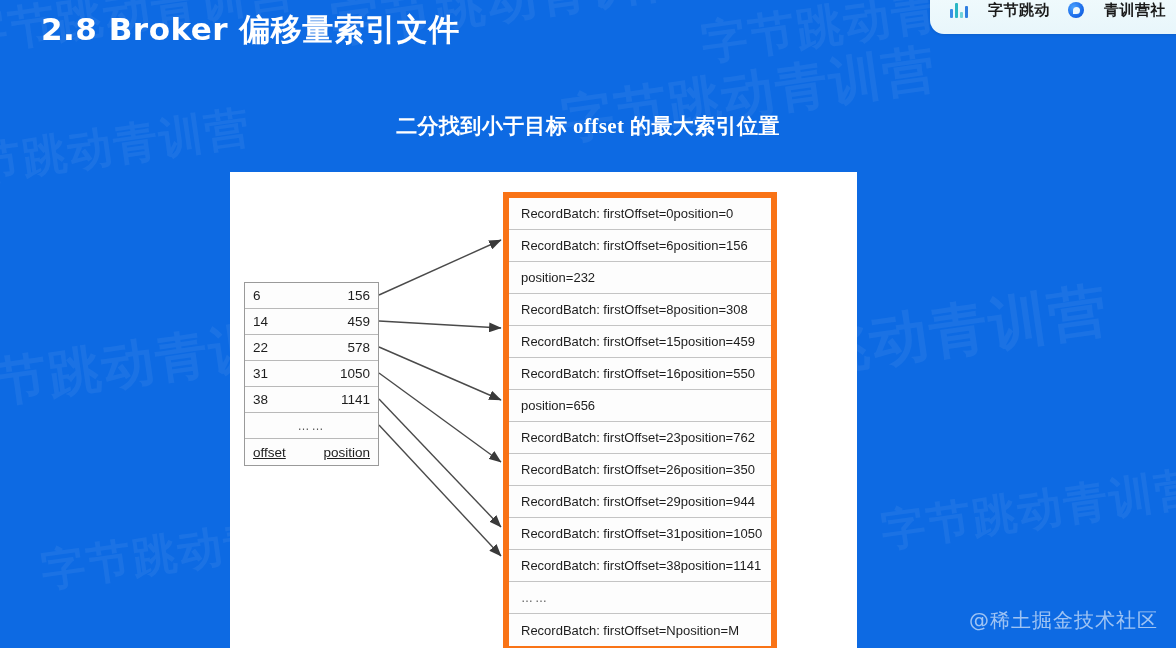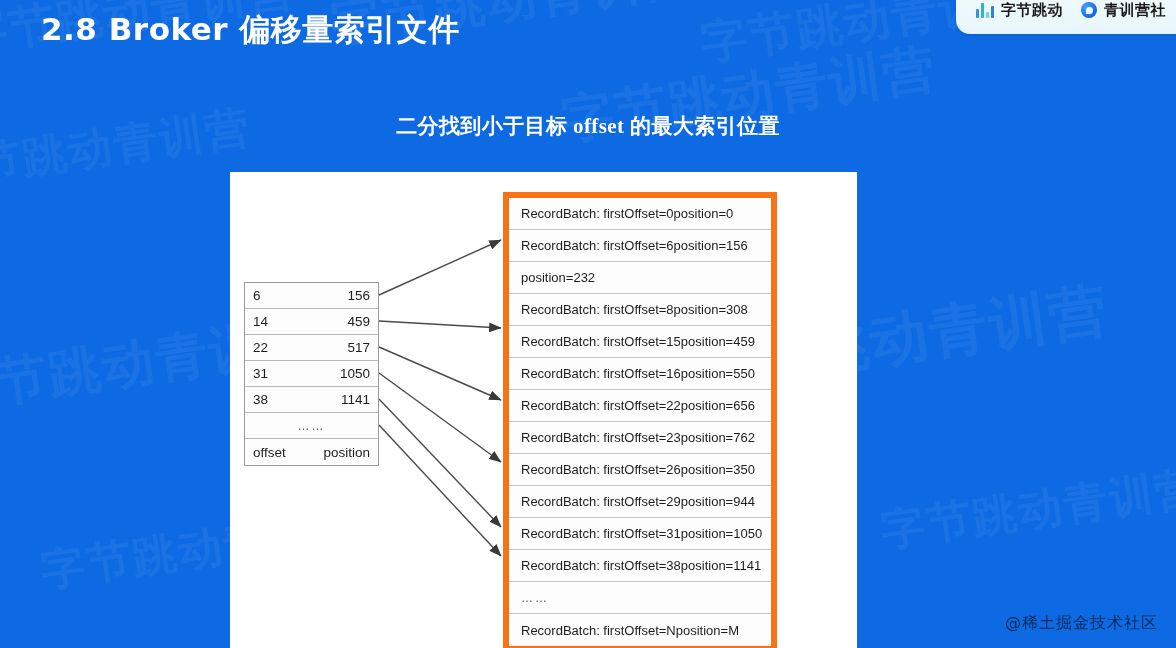--- a/index.html
+++ b/index.html
@@ -41,21 +41,21 @@
   .brand-badge {
     position: absolute;
     top: -14px; right: -6px;
     height: 48px;
     display: flex; align-items: center; gap: 18px;
     padding: 0 16px 0 20px;
     background: linear-gradient(180deg, #f2fbfd 0%, #e8f6fb 100%);
     border-radius: 0 0 0 14px;
     box-shadow: 0 1px 3px rgba(0,0,0,0.10);
   }
-  .brand-group { display: flex; align-items: center; gap: 7px; }
+  .brand-group { display: flex; align-items: center; gap: 20px; }
   .brand-text {
     font-size: 15px; font-weight: 700; color: #1a1a1a;
     font-family: "DejaVu Sans", sans-serif;
     white-space: nowrap; letter-spacing: 0.5px;
   }
   .bd-icon { display: flex; align-items: flex-end; gap: 2px; height: 15px; }
   .bd-icon i { display: block; width: 3px; border-radius: 1px; }
   .bd-icon i:nth-child(1) { height: 9px;  background: #3c8ce7; }
   .bd-icon i:nth-child(2) { height: 15px; background: #2bb6c4; }
   .bd-icon i:nth-child(3) { height: 6px;  background: #6fd2d9; }
@@ -107,21 +107,21 @@
     font-size: 13.5px;
     color: #1d1d1d;
   }
   .index-row {
     height: 26px;
     display: flex; align-items: center;
     justify-content: space-between;
     padding: 0 8px;
     border-bottom: 1px solid #b9b9b9;
   }
-  .index-row:last-child { border-bottom: none; }
+  .index-row:last-child { border-bottom: none; text-decoration: underline; }
   .index-row.ellipsis { justify-content: center; color: #555; letter-spacing: 2px; font-size: 12px; }
   .index-row.header { color: #1d1d1d; }
   .idx-offset { text-align: left; }
   .idx-pos { text-align: right; }
 
   
   .log-table {
     position: absolute;
     left: 273px; top: 20px;
     width: 274px;
@@ -144,23 +144,23 @@
   
   .arrow-layer {
     position: absolute; inset: 0;
     pointer-events: none;
   }
 
   
   .corner-watermark {
     position: absolute;
     right: 18px; bottom: 14px;
-    color: #000000;
+    color: #ffffff;
     opacity: 0.60;
-    font-size: 16px;
+    font-size: 20px;
     font-family: "DejaVu Sans", sans-serif;
     letter-spacing: 1px;
     white-space: nowrap;
     margin-left: 36px;
   }
 </style>
 </head>
 <body>
 
 <div class="bg-watermarks">
@@ -215,21 +215,21 @@
     <div class="index-row">
       <span class="idx-offset">6</span>
       <span class="idx-pos">156</span>
     </div>
     <div class="index-row">
       <span class="idx-offset">14</span>
       <span class="idx-pos">459</span>
     </div>
     <div class="index-row">
       <span class="idx-offset">22</span>
-      <span class="idx-pos">517</span>
+      <span class="idx-pos">578</span>
     </div>
     <div class="index-row">
       <span class="idx-offset">31</span>
       <span class="idx-pos">1050</span>
     </div>
     <div class="index-row">
       <span class="idx-offset">38</span>
       <span class="idx-pos">1141</span>
     </div>
     <div class="index-row ellipsis">……</div>
@@ -257,21 +257,20 @@
     </div>
     <div class="log-row">
       <span class="log-left">RecordBatch: firstOffset=15</span>
       <span class="log-right">position=459</span>
     </div>
     <div class="log-row">
       <span class="log-left">RecordBatch: firstOffset=16</span>
       <span class="log-right">position=550</span>
     </div>
     <div class="log-row">
-      <span class="log-left">RecordBatch: firstOffset=22</span>
       <span class="log-right">position=656</span>
     </div>
     <div class="log-row">
       <span class="log-left">RecordBatch: firstOffset=23</span>
       <span class="log-right">position=762</span>
     </div>
     <div class="log-row">
       <span class="log-left">RecordBatch: firstOffset=26</span>
       <span class="log-right">position=350</span>
     </div>

